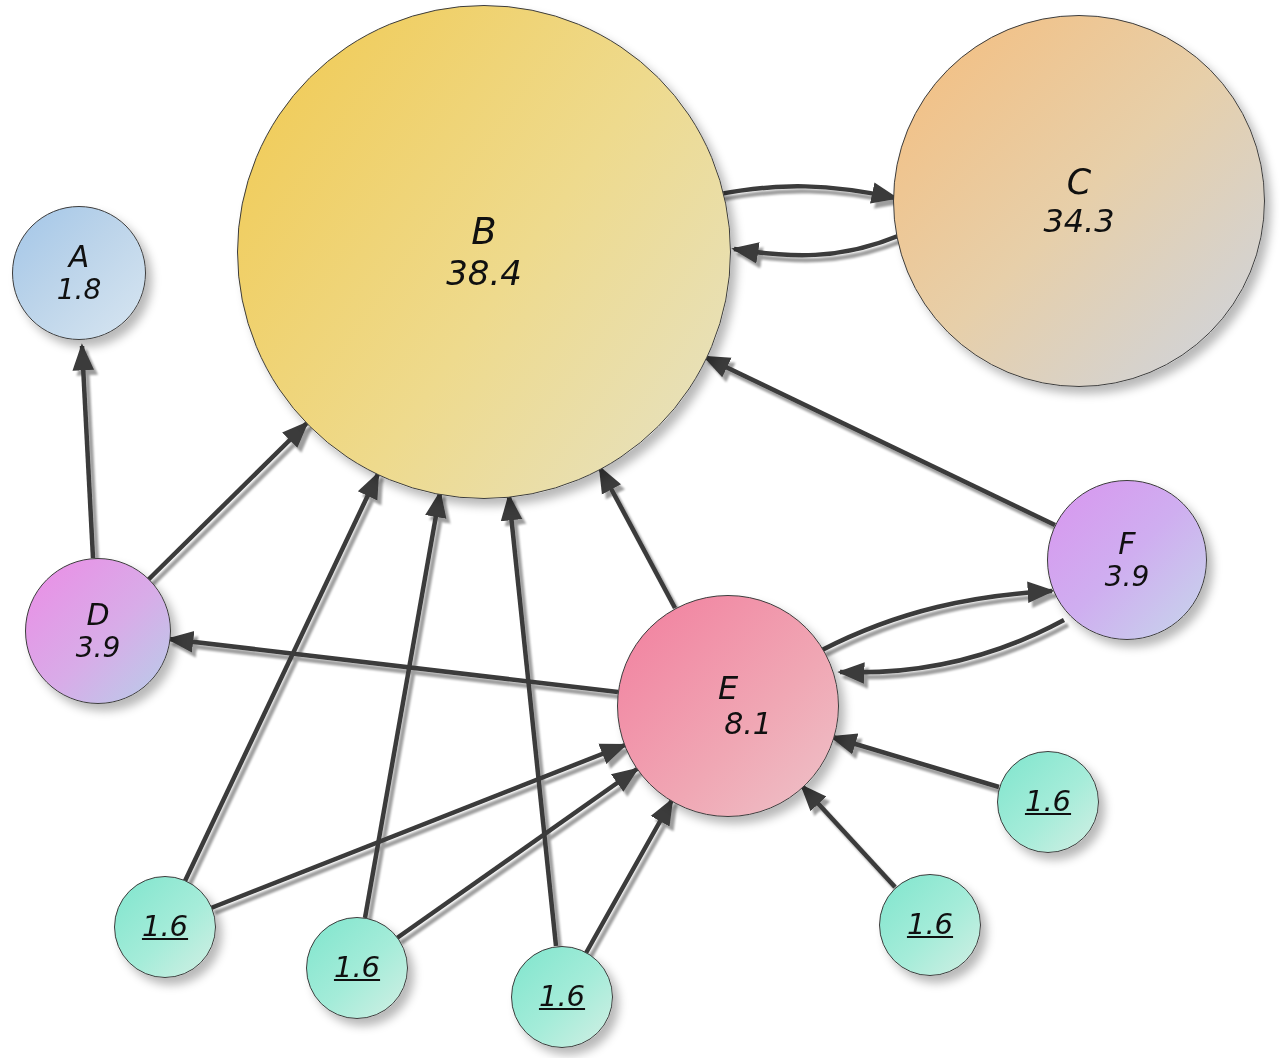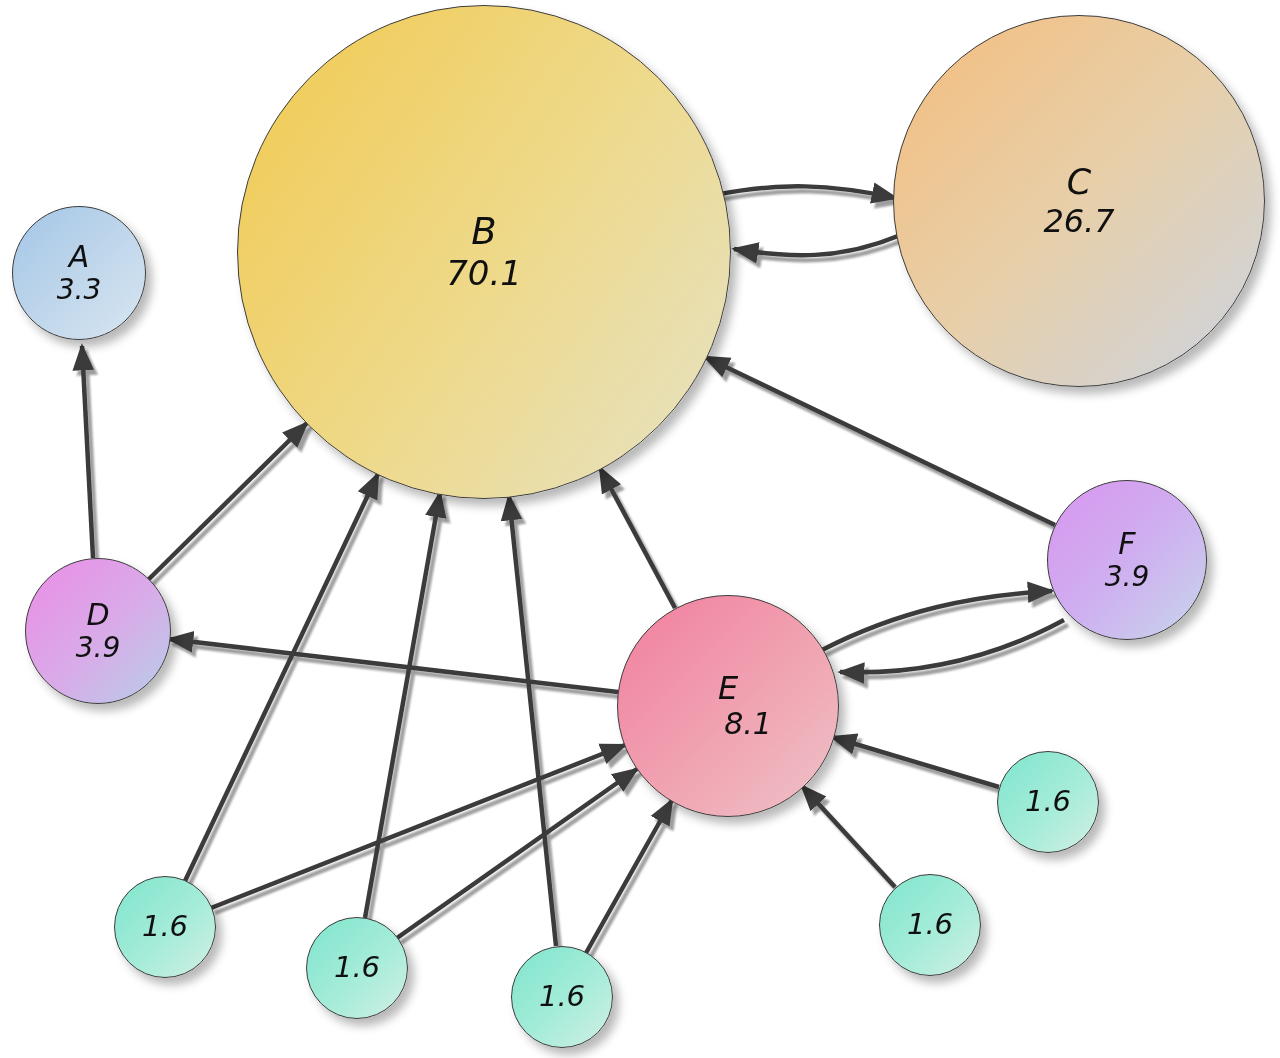--- a/index.html
+++ b/index.html
@@ -24,21 +24,21 @@
   }
   .nlabel { line-height:1.15; }
   .nvalue { line-height:1.15; }
 
   .fill-a { background:linear-gradient(135deg,#a3c6e8 0%,#bcd4ea 45%,#d8e6f1 100%); }
   .fill-b { background:linear-gradient(125deg,#f1c94f 0%,#eeda8d 55%,#e5e2c6 100%); }
   .fill-c { background:linear-gradient(135deg,#f5bd7d 0%,#e7cfa9 50%,#ccd4e2 100%); }
   .fill-d { background:linear-gradient(135deg,#ec8ce6 0%,#d8ace8 55%,#b6cfe9 100%); }
   .fill-e { background:linear-gradient(135deg,#f27e9e 0%,#f0a7b4 60%,#eec3c9 100%); }
   .fill-f { background:linear-gradient(135deg,#d995ef 0%,#cfaef0 50%,#c6d7eb 100%); }
-  .fill-g { background:linear-gradient(135deg,#7fe5cd 0%,#a5ecd9 55%,#d3efe4 100%); }
+  .fill-g { background:linear-gradient(135deg,#7fe5cd 0%,#a5ecd9 55%,#d3efe4 100%);text-decoration:underline; }
 
   .size-a { font-size:30px; } .size-a .nvalue { font-size:28px; }
   .size-b { font-size:37px; } .size-b .nvalue { font-size:34px; }
   .size-c { font-size:35px; } .size-c .nvalue { font-size:32px; }
   .size-d { font-size:30px; } .size-d .nvalue { font-size:28px; }
   .size-e { font-size:32px; } .size-e .nvalue { font-size:30px;margin-left:40px; }
   .size-f { font-size:30px; } .size-f .nvalue { font-size:28px; }
   .size-g { font-size:29px; }
 </style>
 </head>
@@ -71,31 +71,31 @@
       <line x1="211" y1="908" x2="625" y2="745" marker-end="url(#arrow)"></line>
       <line x1="397" y1="938" x2="637" y2="769" marker-end="url(#arrow)"></line>
       <line x1="586" y1="953" x2="672" y2="800" marker-end="url(#arrow)"></line>
       <line x1="895" y1="887" x2="802" y2="786" marker-end="url(#arrow)"></line>
       <line x1="999" y1="787" x2="832" y2="737" marker-end="url(#arrow)"></line>
     </g>
   </svg>
 
   <div class="node fill-a size-a" style="left:12px; top:206px; width:132px; height:132px;">
     <div class="nlabel">A</div>
-    <div class="nvalue">3.3</div>
+    <div class="nvalue">1.8</div>
   </div>
 
   <div class="node fill-b size-b" style="left:237px; top:5px; width:492px; height:492px;">
     <div class="nlabel">B</div>
-    <div class="nvalue">70.1</div>
+    <div class="nvalue">38.4</div>
   </div>
 
   <div class="node fill-c size-c" style="left:893px; top:15px; width:370px; height:370px;">
     <div class="nlabel">C</div>
-    <div class="nvalue">26.7</div>
+    <div class="nvalue">34.3</div>
   </div>
 
   <div class="node fill-d size-d" style="left:25px; top:558px; width:144px; height:144px;">
     <div class="nlabel">D</div>
     <div class="nvalue">3.9</div>
   </div>
 
   <div class="node fill-e size-e" style="left:617px; top:595px; width:220px; height:220px;">
     <div class="nlabel">E</div>
     <div class="nvalue">8.1</div>

